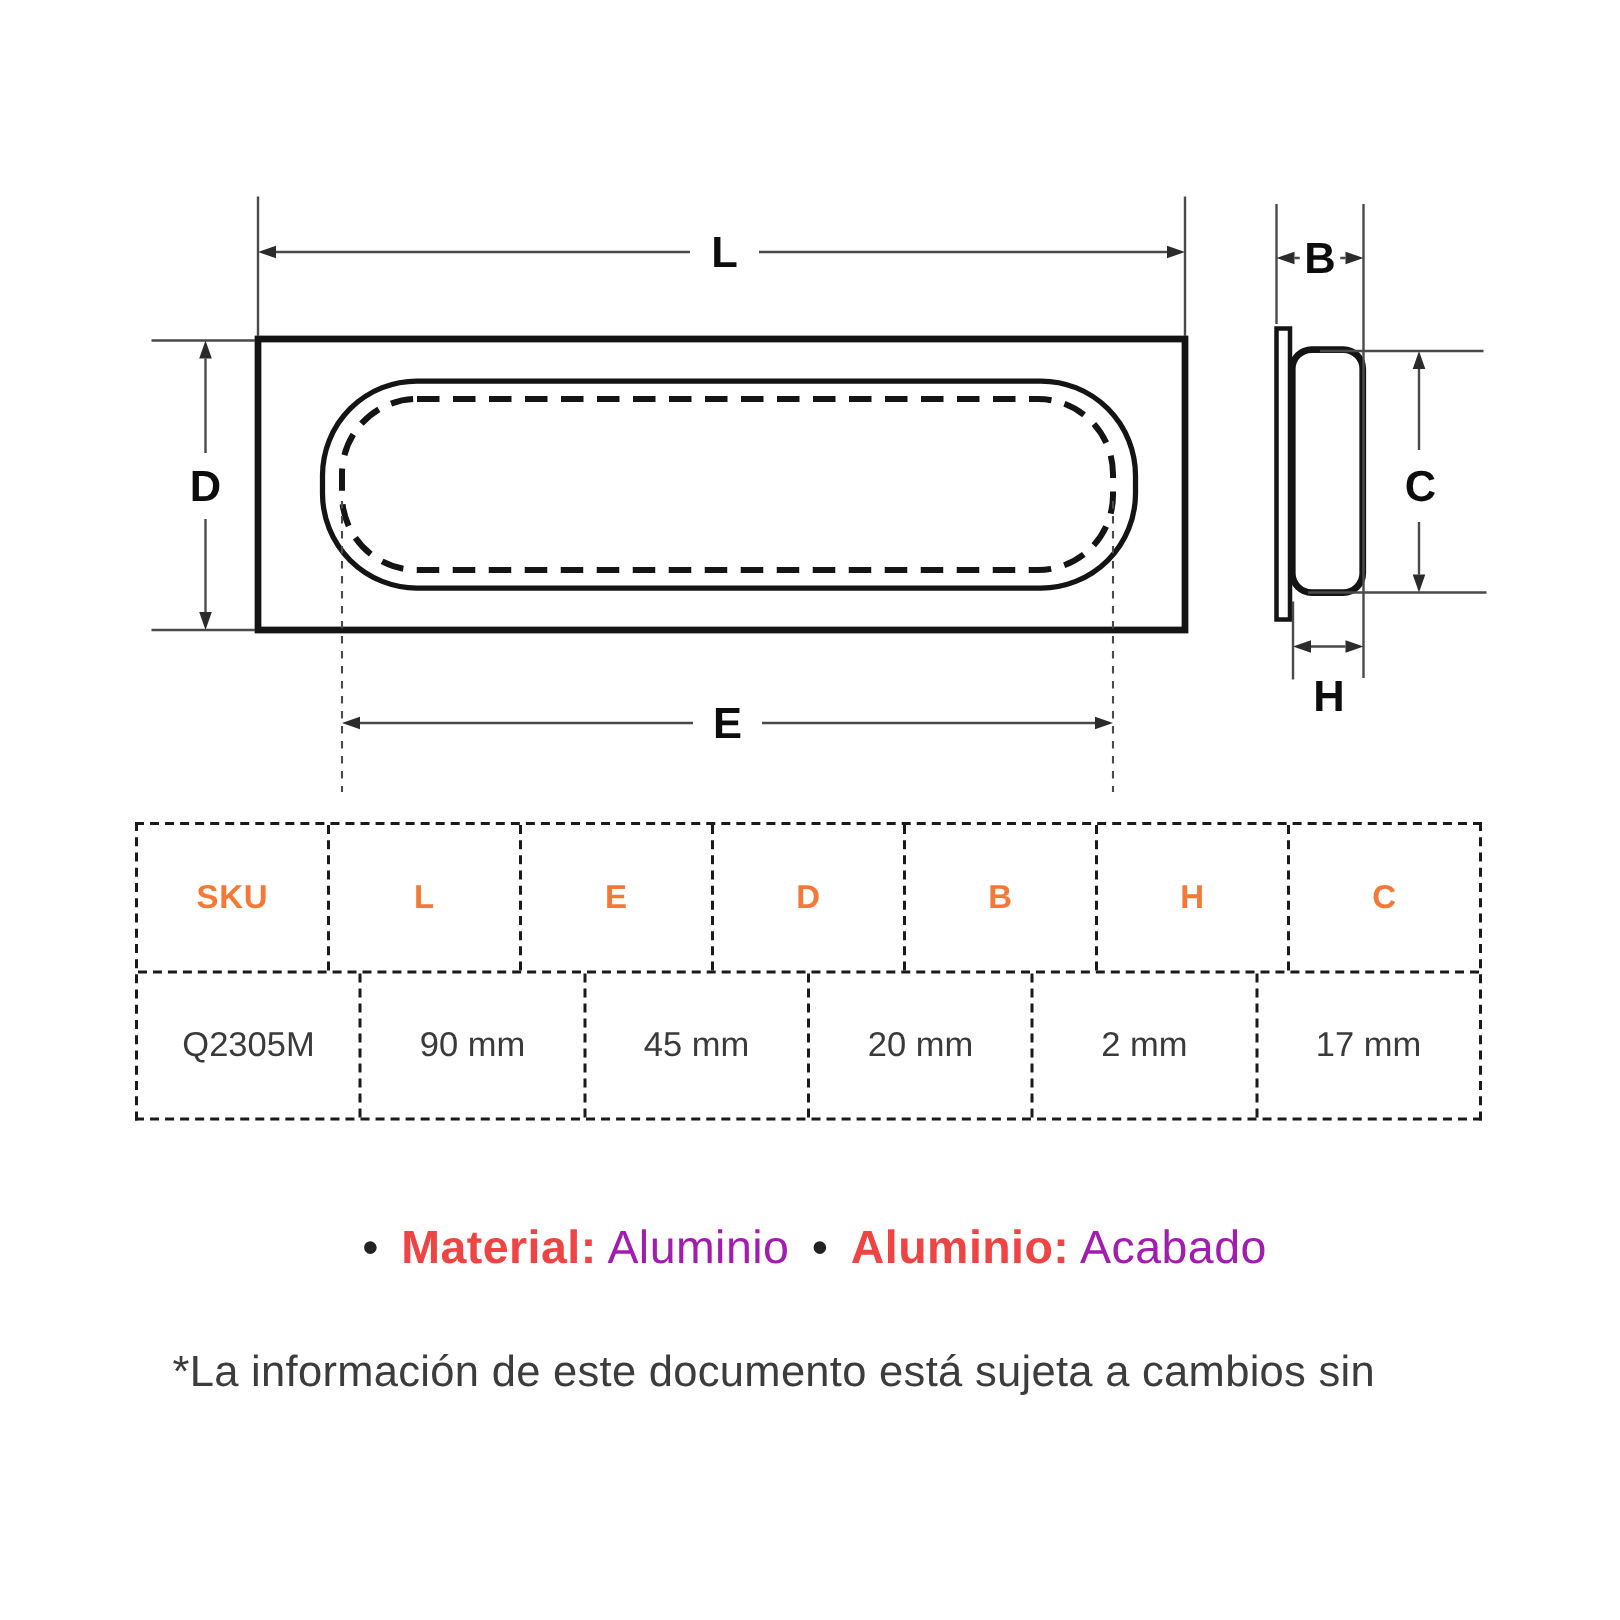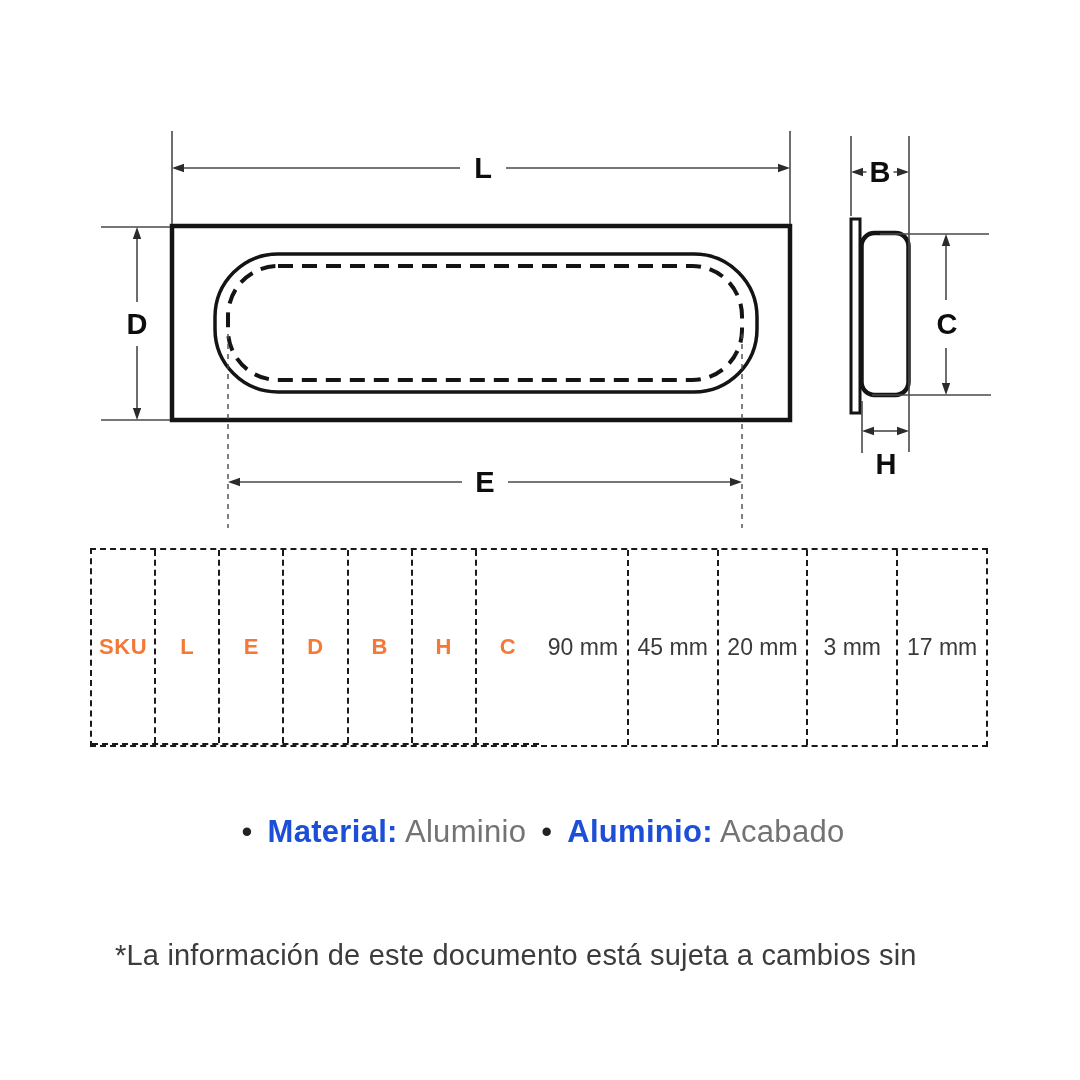--- a/index.html
+++ b/index.html
@@ -11,43 +11,43 @@
   .drawing{position:absolute;top:0;left:0;}
   .shape{fill:#ffffff;stroke:#141414;}
   .thin{stroke:#4a4a4a;stroke-width:1.6;fill:none;}
   .thin-dash{stroke:#4a4a4a;stroke-width:1.4;fill:none;stroke-dasharray:5 5;}
   .dimline{stroke:#4a4a4a;stroke-width:1.6;fill:none;}
   .arrow{fill:#2b2b2b;stroke:none;}
   .dim-label{font:700 29px "Liberation Sans", sans-serif;fill:#0d0d0d;text-anchor:middle;}
   
   .spec-table{
     position:absolute;left:90px;top:548px;width:898px;height:199px;
-    border:2px dashed #1a1a1a;box-sizing:border-box;display:flex;
+    border:2px dashed #1a1a1a;box-sizing:border-box;display:flex;flex-direction:column;
   }
   .spec-row{flex:1;display:flex;min-height:0;}
   .spec-row.header{border-bottom:2px dashed #1a1a1a;}
   .spec-cell{
     flex:1;display:flex;align-items:center;justify-content:center;
     border-right:2px dashed #1a1a1a;min-width:0;
   }
   .spec-cell:last-child{border-right:none;}
   .spec-row.header .spec-cell{font-weight:700;font-size:22px;letter-spacing:0.5px;color:#f47836;}
   .spec-row.values .spec-cell{font-size:23px;color:#3a3a3a;}
   
   .material-line{
     position:absolute;left:0;top:814px;width:1080px;text-align:center;
     font-size:31px;color:#4a4a4a;letter-spacing:0.3px;
   }
-  .material-line .bold{font-weight:700;color:#1d4ed8;}
+  .material-line .bold{font-weight:700;color:#ef4444;}
   .material-line .bullet{color:#222222;padding:0 6px;}
-  .material-line .val{color:#737373;}
+  .material-line .val{color:#a21caf;}
   
   .footnote{
     position:absolute;left:115px;top:893px;font-size:29px;color:#3c3c3c;
-    line-height:1.58;letter-spacing:0.2px;white-space:nowrap;margin-top:40px;
+    line-height:1.58;letter-spacing:0.2px;white-space:nowrap;
   }
 </style>
 </head>
 <body>
 
 <svg class="drawing" width="1080" height="545" viewBox="0 0 1080 545">
 
   <g>
 
     <rect class="shape" x="172" y="226" width="618" height="194" stroke-width="4.5"></rect>
@@ -117,24 +117,25 @@
   <div class="spec-row header">
     <div class="spec-cell">SKU</div>
     <div class="spec-cell">L</div>
     <div class="spec-cell">E</div>
     <div class="spec-cell">D</div>
     <div class="spec-cell">B</div>
     <div class="spec-cell">H</div>
     <div class="spec-cell">C</div>
   </div>
   <div class="spec-row values">
+    <div class="spec-cell">Q2305M</div>
     <div class="spec-cell">90 mm</div>
     <div class="spec-cell">45 mm</div>
     <div class="spec-cell">20 mm</div>
-    <div class="spec-cell">3 mm</div>
+    <div class="spec-cell">2 mm</div>
     <div class="spec-cell">17 mm</div>
   </div>
 </div>
 
 <div class="material-line">
   <span class="bullet">•</span>
   <span class="bold">Material:</span>
   <span class="val">Aluminio</span>
   <span class="bullet">•</span>
   <span class="bold">Aluminio:</span>

